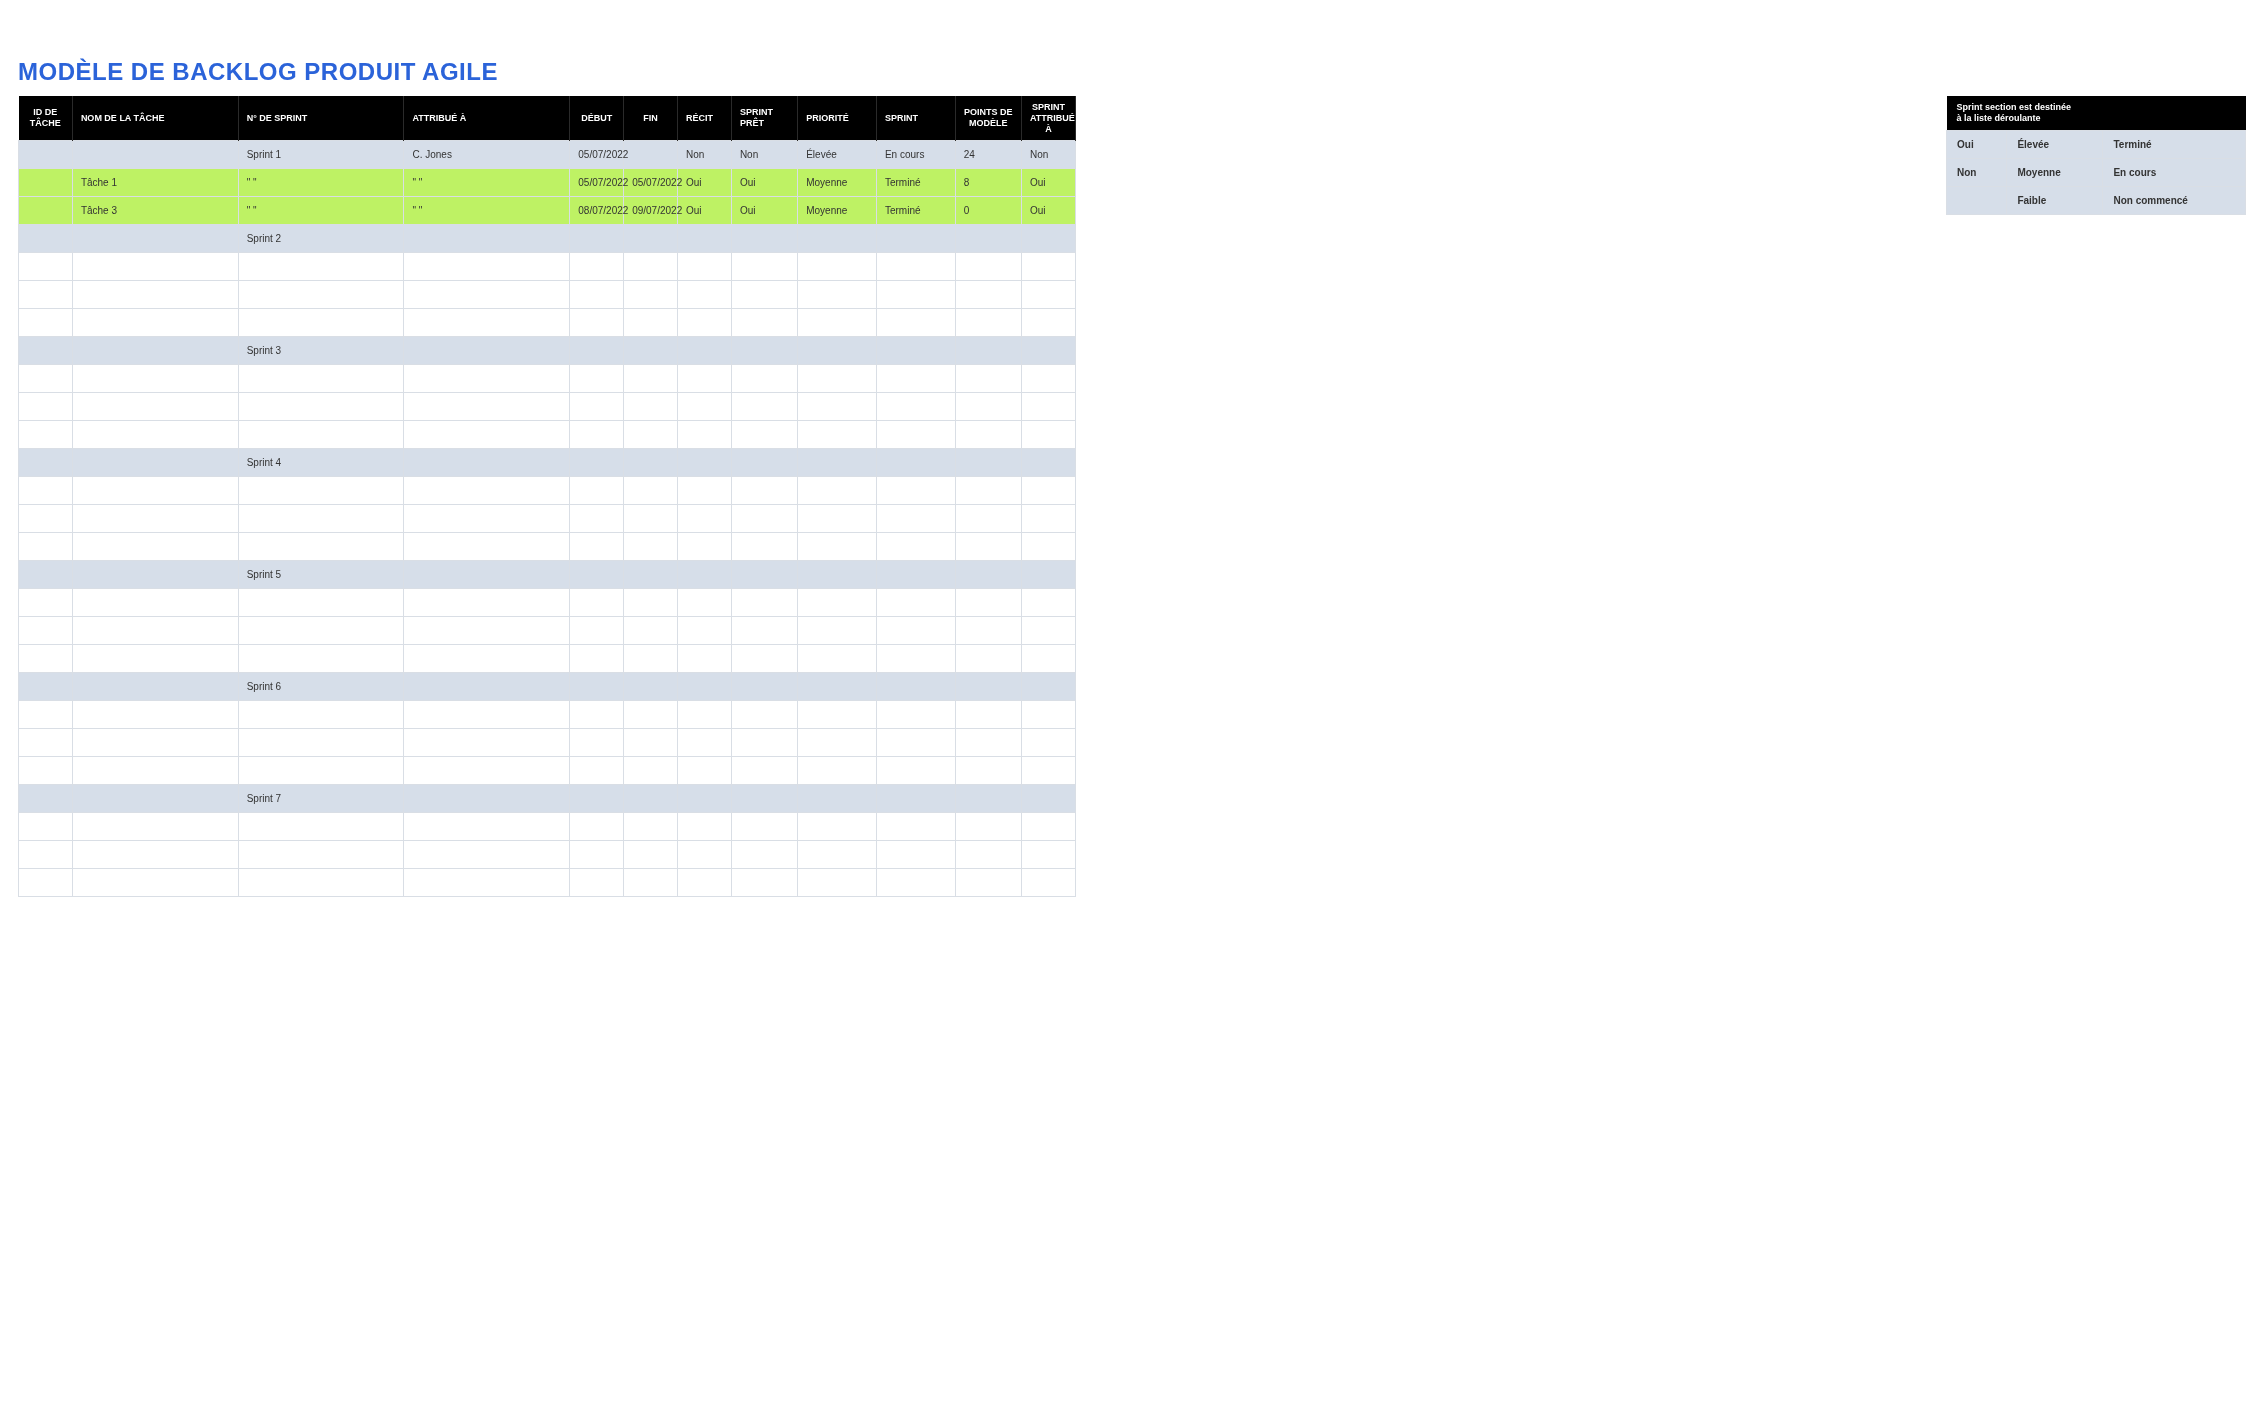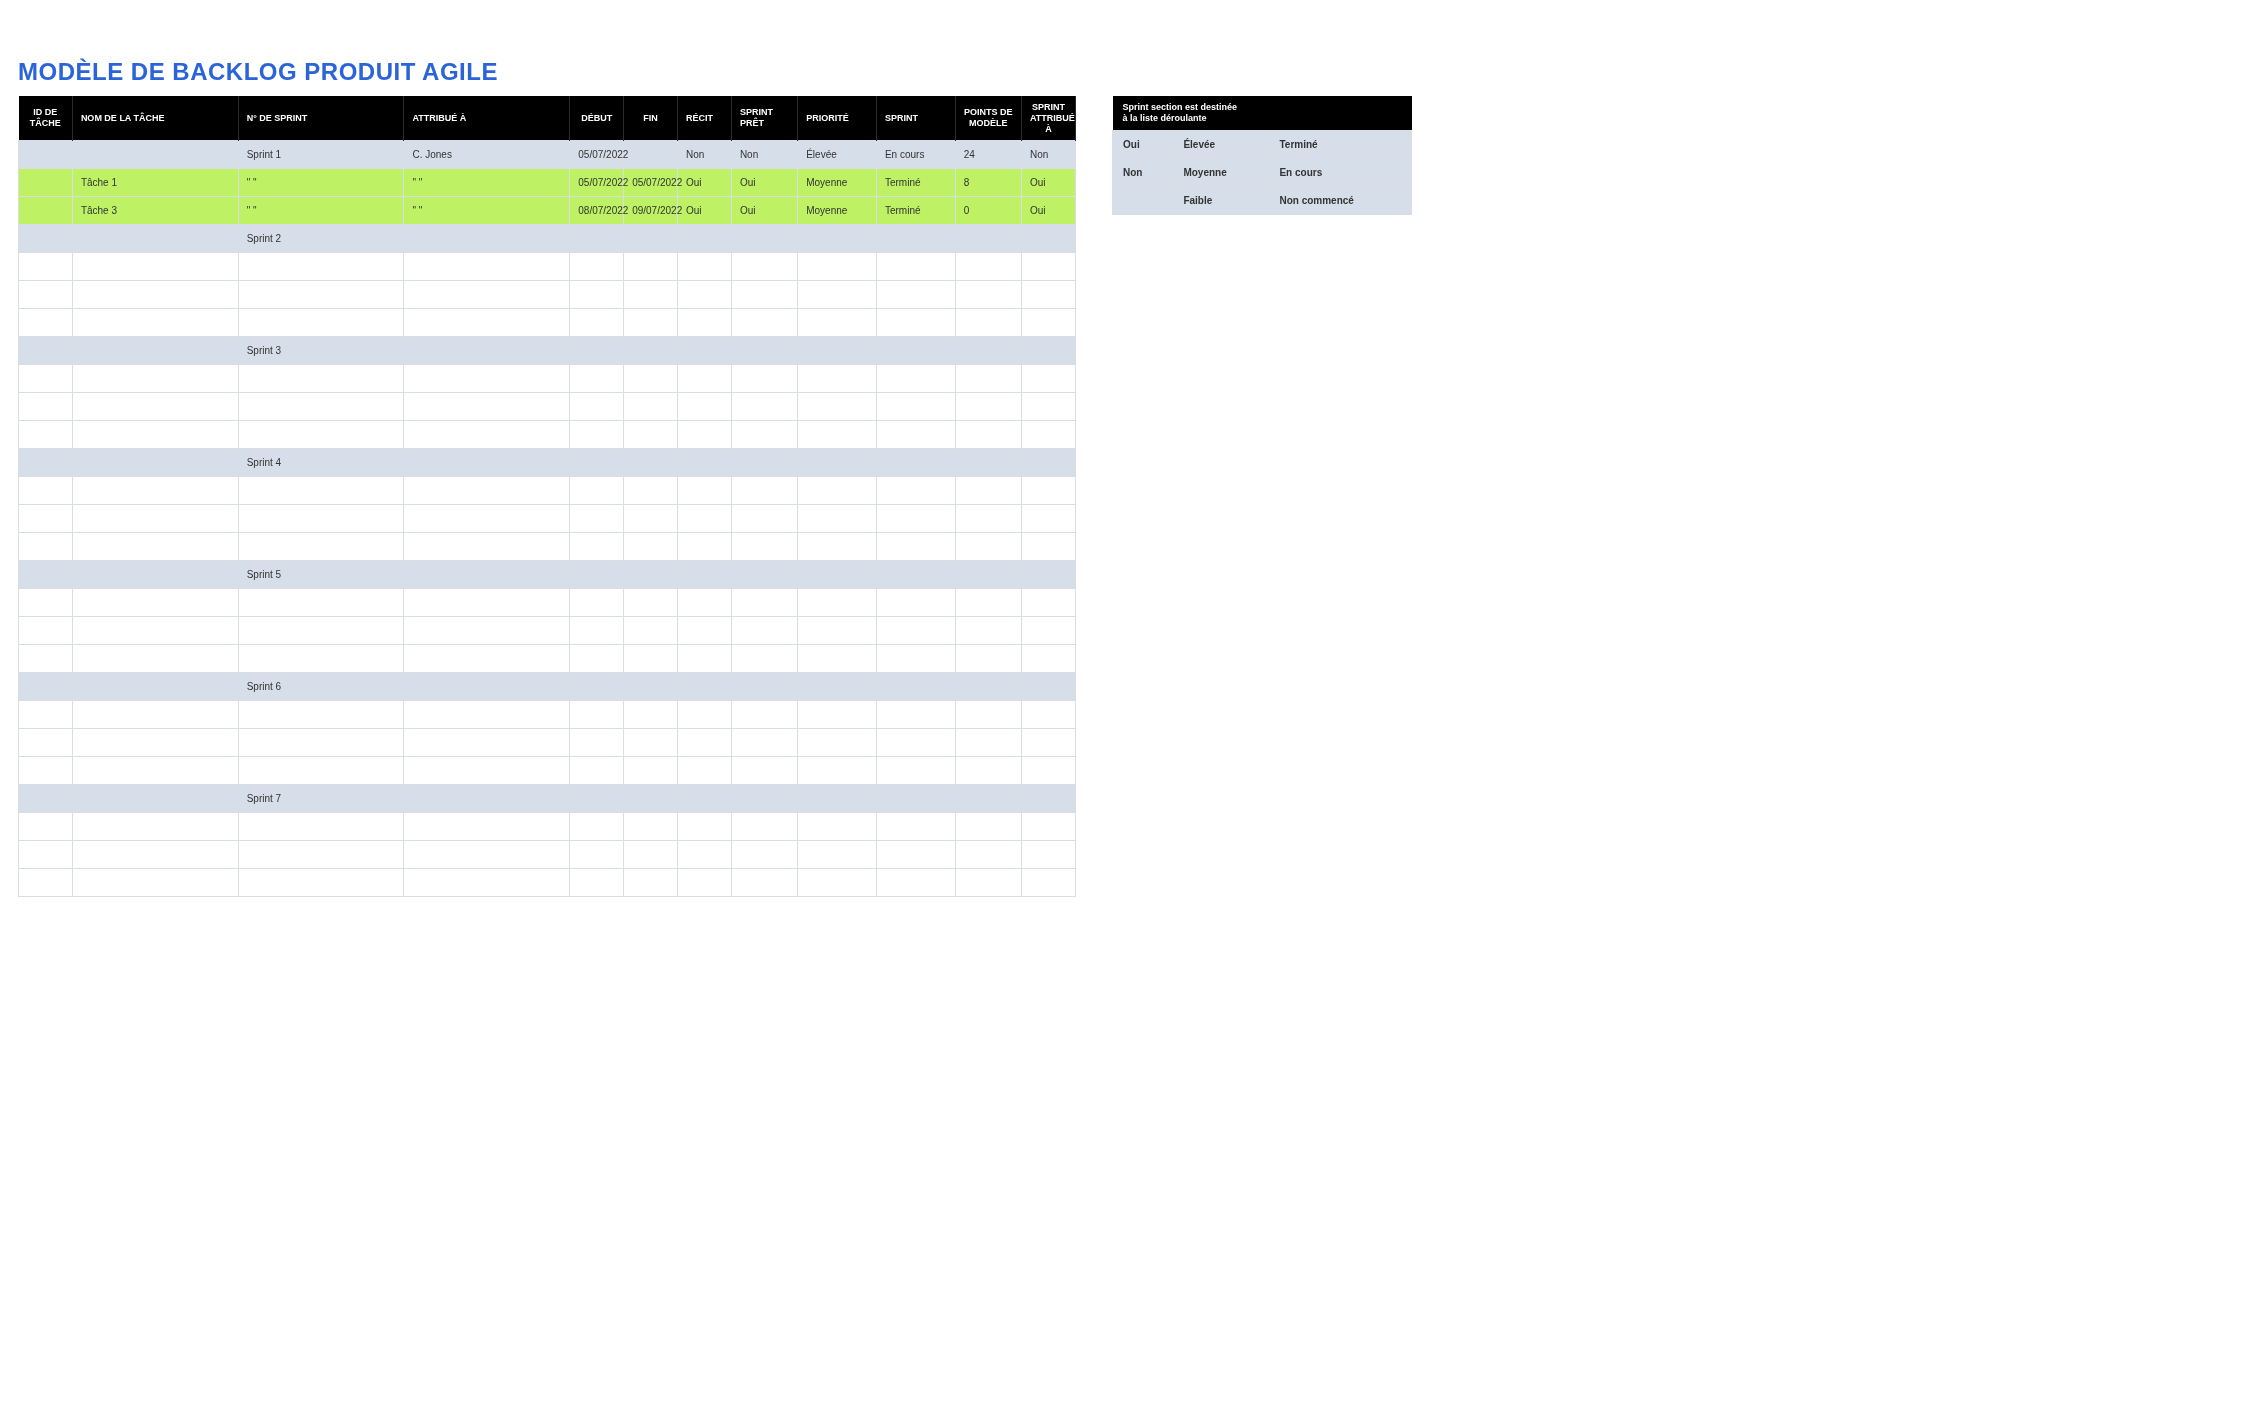--- a/index.html
+++ b/index.html
@@ -15,20 +15,21 @@
   font-size: 24px;
   font-weight: 700;
   letter-spacing: 0.5px;
   margin-bottom: 10px;
   margin-top: 44px;
 }
 .layout {
   display: flex;
   gap: 36px;
   align-items: flex-start;
+  justify-content: space-between;
 }
 .main-table {
   border-collapse: collapse;
   table-layout: fixed;
   width: 1058px;
 }
 .main-table th {
   background: #000000;
   color: #ffffff;
   font-size: 9px;

